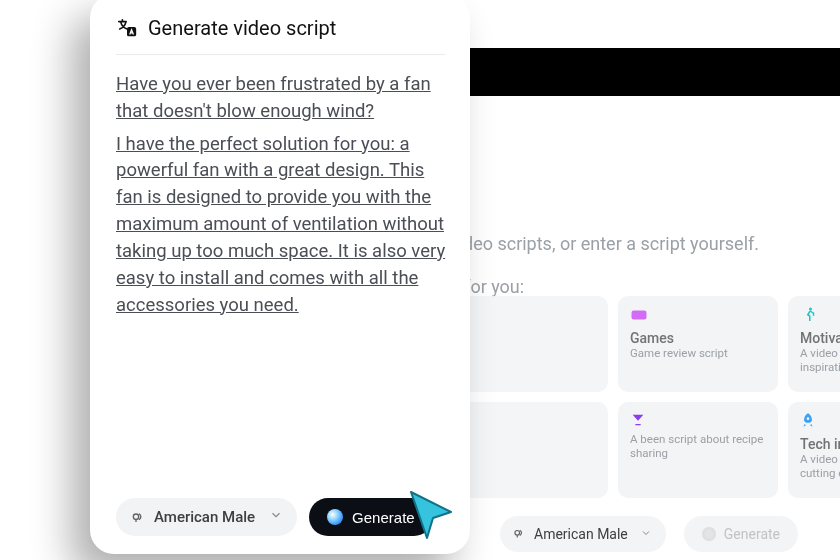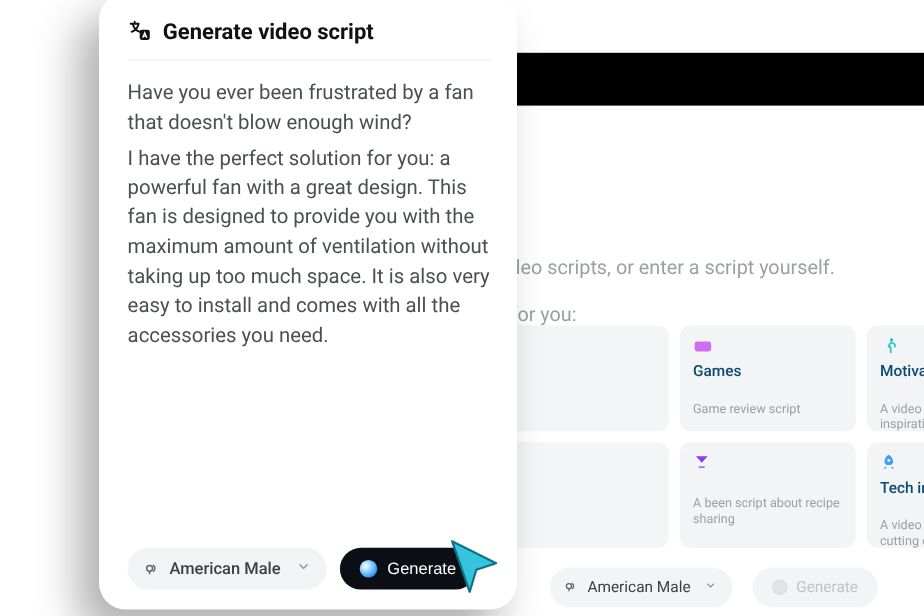--- a/index.html
+++ b/index.html
@@ -38,22 +38,22 @@
     gap: 10px;
   }
   .card {
     background: #f3f4f6;
     border-radius: 10px;
     padding: 10px 12px 8px 12px;
     display: flex;
     flex-direction: column;
   }
   .card .cicon { font-size: 16px; height: 20px; }
-  .card .ctitle { font-size: 14px; font-weight: 500; color: #0c4a6e; margin-top: 4px; }
-  .card .cdesc { font-size: 11.5px; color: #9aa0a6; line-height: 1.25; margin-top: 18px; }
+  .card .ctitle { font-size: 14px; font-weight: 500; color: #737373; margin-top: 4px; }
+  .card .cdesc { font-size: 11.5px; color: #9aa0a6; line-height: 1.25; margin-top: 0; }
   .icon-games { color: #d36cf4; }
   .icon-run { color: #21c4c4; }
   .icon-cook { color: #8f3bf0; }
   .icon-tech { color: #3fa1f5; }
   .card.cut { opacity: 0.9; }
   .card.cut .ctitle, .card.cut .cdesc { white-space: nowrap; overflow: hidden; }
 
   .bg-controls {
     position: absolute;
     left: 500px; top: 516px;
@@ -78,25 +78,25 @@
     position: absolute;
     left: 90px; top: -6px;
     width: 380px; height: 560px;
     background: #fff;
     border-radius: 24px;
     box-shadow: -18px 22px 40px rgba(0,0,0,0.32);
     padding: 22px 24px 18px 26px;
     display: flex; flex-direction: column;
   }
   .popup-header { display:flex; align-items:center; gap:10px; padding-bottom: 14px; border-bottom: 1px solid #ececec; }
-  .popup-title { font-size: 20px; font-weight: 700; color: #111; }
+  .popup-title { font-size: 20px; font-weight: 400; color: #111; }
   .abicon { width:22px; height:22px; display:flex; align-items:center; justify-content:center; }
   .abicon svg { width:22px; height:22px; }
 
-  .popup-body { margin-top: 16px; font-size: 18.5px; line-height: 1.45; color: #4b4f55; flex: 1; overflow: hidden; }
+  .popup-body { margin-top: 16px; font-size: 18.5px; line-height: 1.45; color: #4b4f55; flex: 1; overflow: hidden; text-decoration: underline; }
   .popup-body p + p { margin-top: 6px; }
 
   .popup-controls { display:flex; align-items:center; gap:12px; margin-top: 8px; }
   .voice-chip {
     display:flex; align-items:center; gap:10px;
     background:#f2f3f4; border-radius:999px;
     height:38px; padding: 0 14px 0 14px;
     font-size:15px; color:#3c4043; font-weight:500;
     cursor:pointer;
   }

